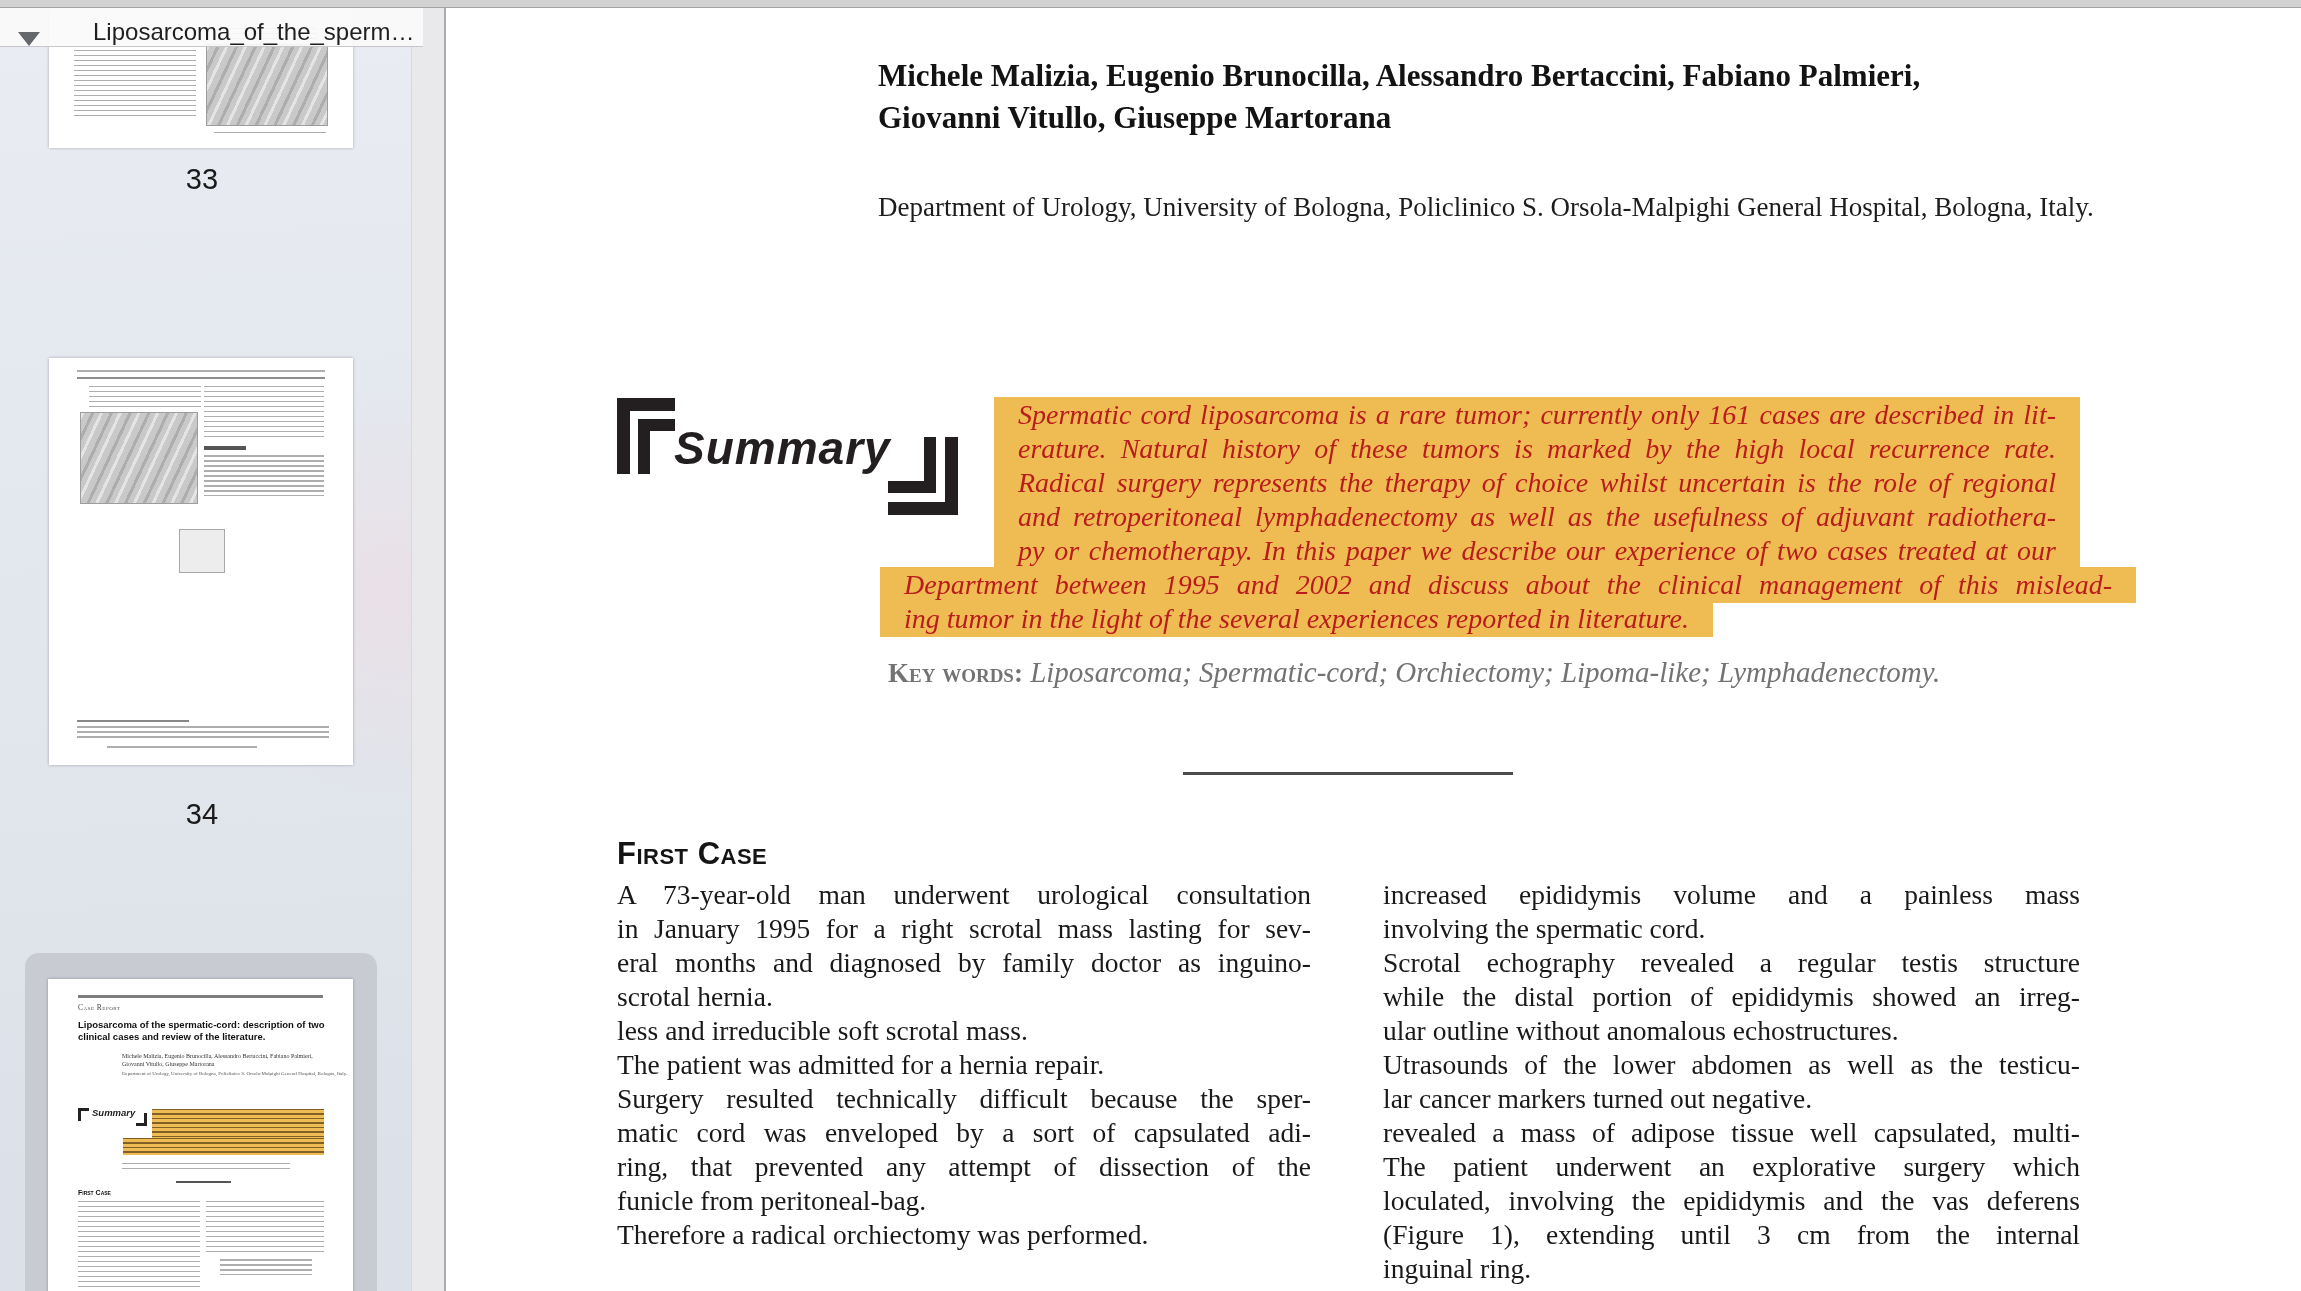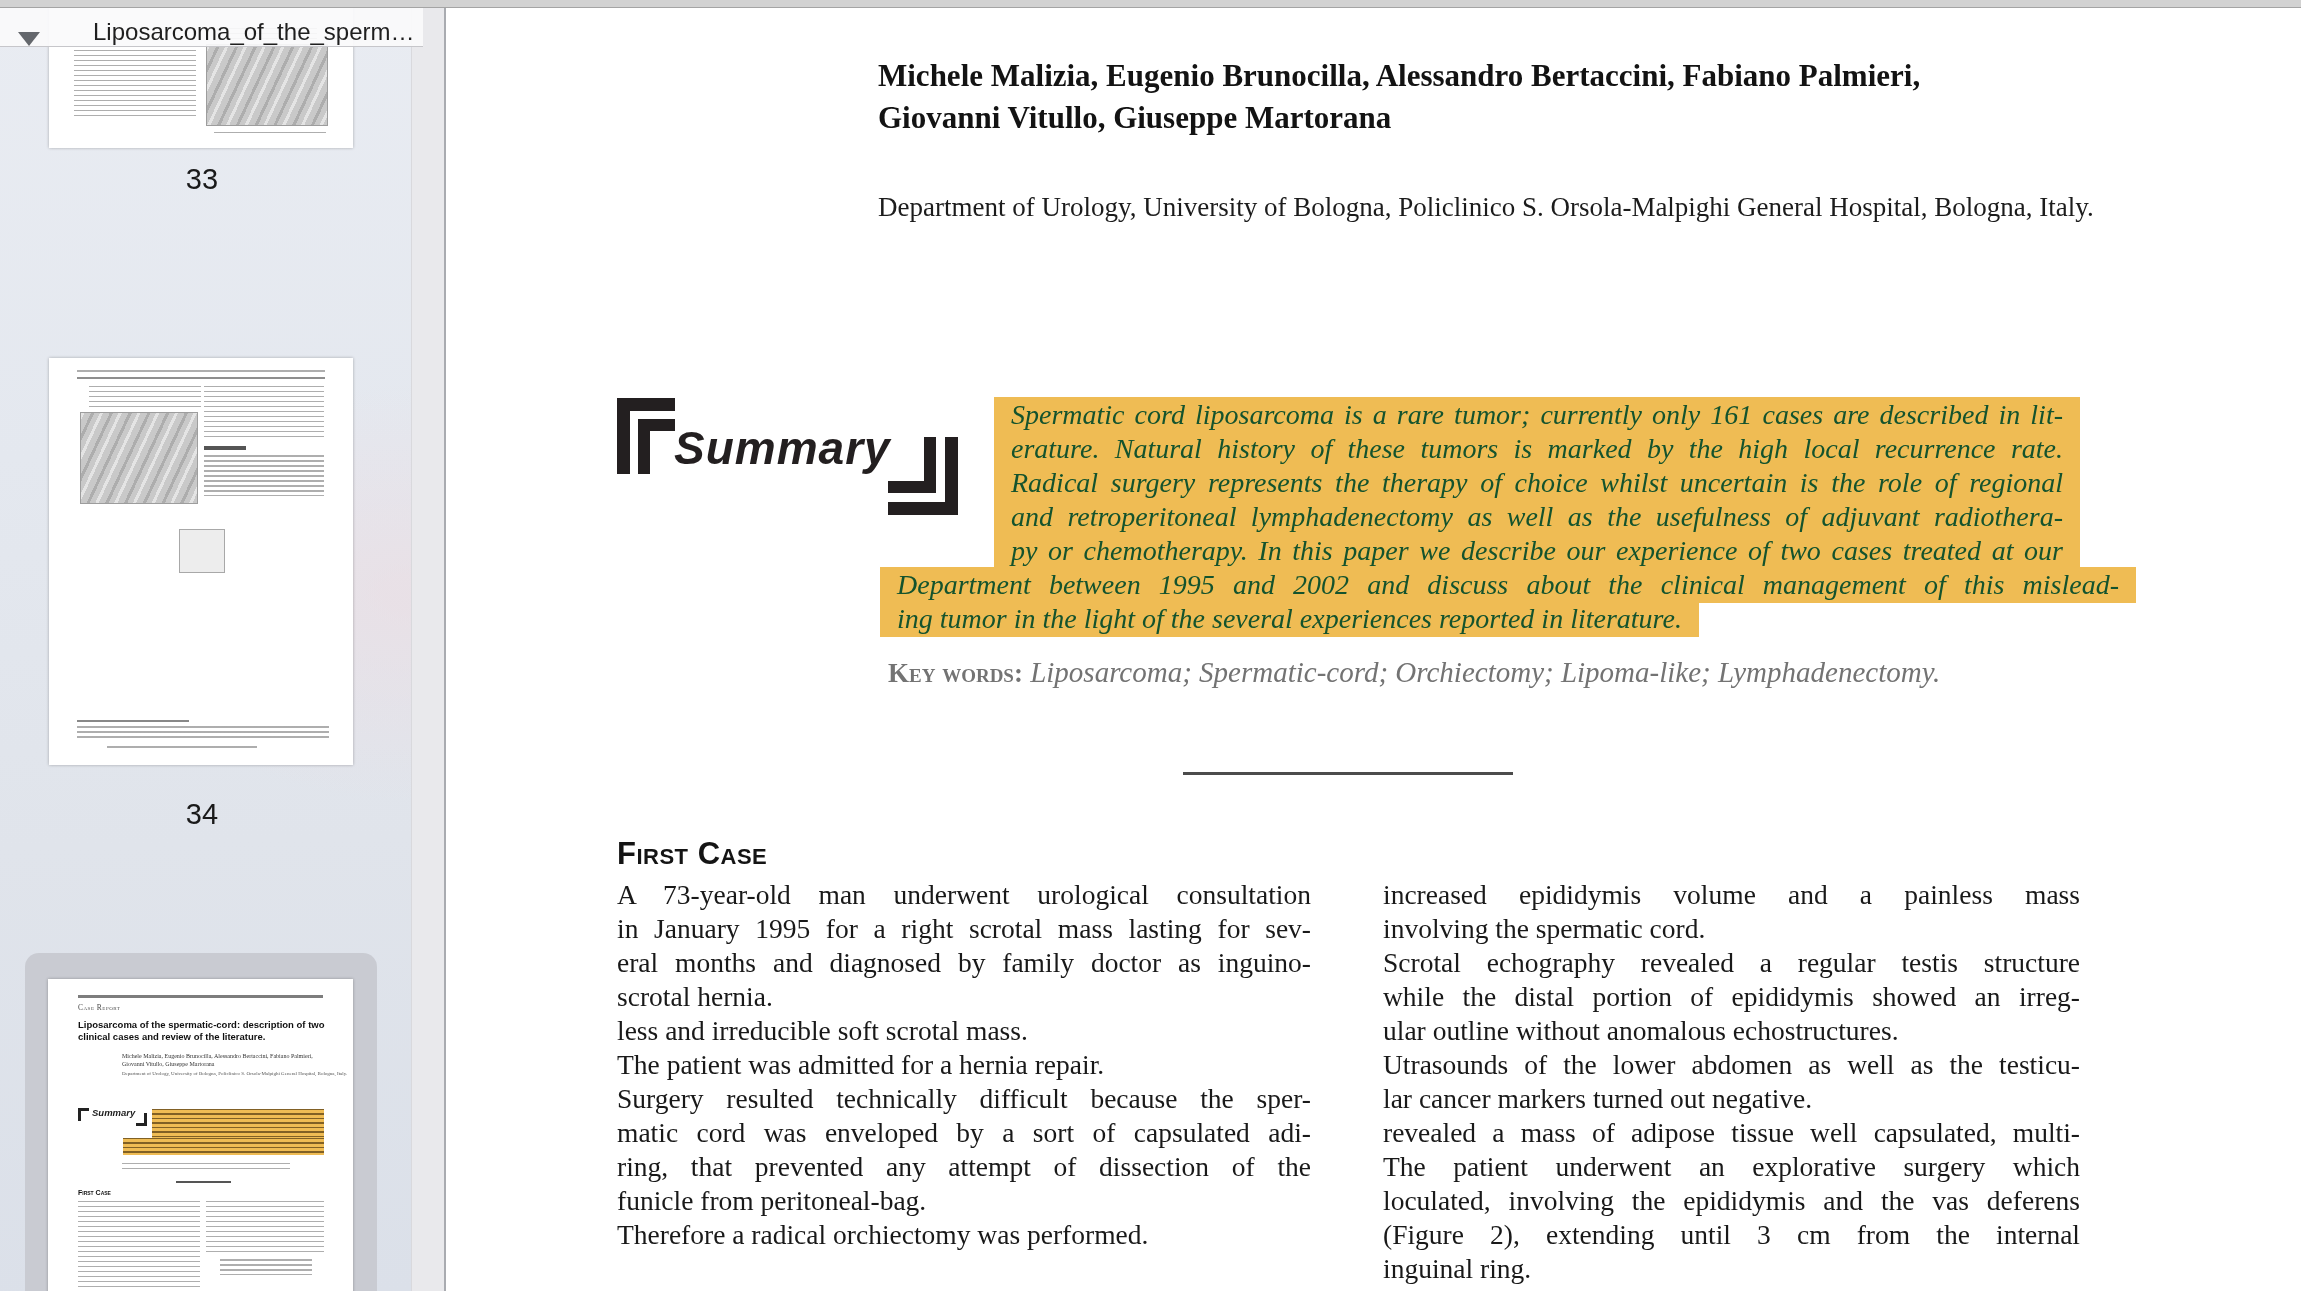--- a/index.html
+++ b/index.html
@@ -44,22 +44,22 @@
       rgba(0,0,0,0) 3px 9px, rgba(90,90,90,.25) 9px 12px, rgba(0,0,0,0) 12px 17px); }
 
   
   #docpage { position:absolute; left:446px; top:9px; width:1855px; height:1282px; background:#fff; }
   .authors { position:absolute; left:878px; top:55px; font-size:31px; font-weight:bold;
              line-height:42px; color:#131313; }
   .affil   { position:absolute; left:878px; top:192px; font-size:27px; color:#1c1c1c; }
   .sumsvg  { position:absolute; }
   .sumlabel{ position:absolute; left:674px; top:421px; font-family:"Liberation Sans",sans-serif;
              font-style:italic; font-weight:bold; font-size:46px; letter-spacing:1px; color:#231f20; }
-  .hl { position:absolute; font-style:italic; font-size:28px; line-height:34px; color:#14532d;
-        background:#EFBC54; padding:1px 17px; white-space:nowrap; }
+  .hl { position:absolute; font-style:italic; font-size:28px; line-height:34px; color:#b91c1c;
+        background:#EFBC54; padding:1px 24px; white-space:nowrap; }
   .hlj{ white-space:normal; text-align:justify; text-align-last:justify; overflow:hidden; max-height:36px; }
   .kw { position:absolute; left:888px; top:656px; font-size:29px; color:#737373; }
   .kwlabel { font-variant:small-caps; font-weight:bold; font-style:normal; font-size:27px; }
   .kwtext  { font-style:italic; }
   .divider { position:absolute; left:1183px; top:772px; width:330px; height:3px; background:#4c4c4c; }
   .fchead  { position:absolute; left:617px; top:836px; font-family:"Liberation Sans",sans-serif;
              font-weight:bold; font-variant:small-caps; font-size:31px; letter-spacing:.5px; color:#141414; }
   .col { position:absolute; font-size:27.5px; line-height:34px; color:#191919; width:694px; }
   #lcol { left:617px; top:878px; }
   #rcol { left:1383px; top:878px; width:697px; }
@@ -197,15 +197,15 @@
   <div class="bj">increased epididymis volume and a painless mass</div>
   <div>involving the spermatic cord.</div>
   <div class="bj">Scrotal echography revealed a regular testis structure</div>
   <div class="bj">while the distal portion of epididymis showed an irreg-</div>
   <div>ular outline without anomalous echostructures.</div>
   <div class="bj">Utrasounds of the lower abdomen as well as the testicu-</div>
   <div>lar cancer markers turned out negative.</div>
   <div class="bj">revealed a mass of adipose tissue well capsulated, multi-</div>
   <div class="bj">The patient underwent an explorative surgery which</div>
   <div class="bj">loculated, involving the epididymis and the vas deferens</div>
-  <div class="bj">(Figure 2), extending until 3 cm from the internal</div>
+  <div class="bj">(Figure 1), extending until 3 cm from the internal</div>
   <div>inguinal ring.</div>
 </div>
 
 </body></html>

